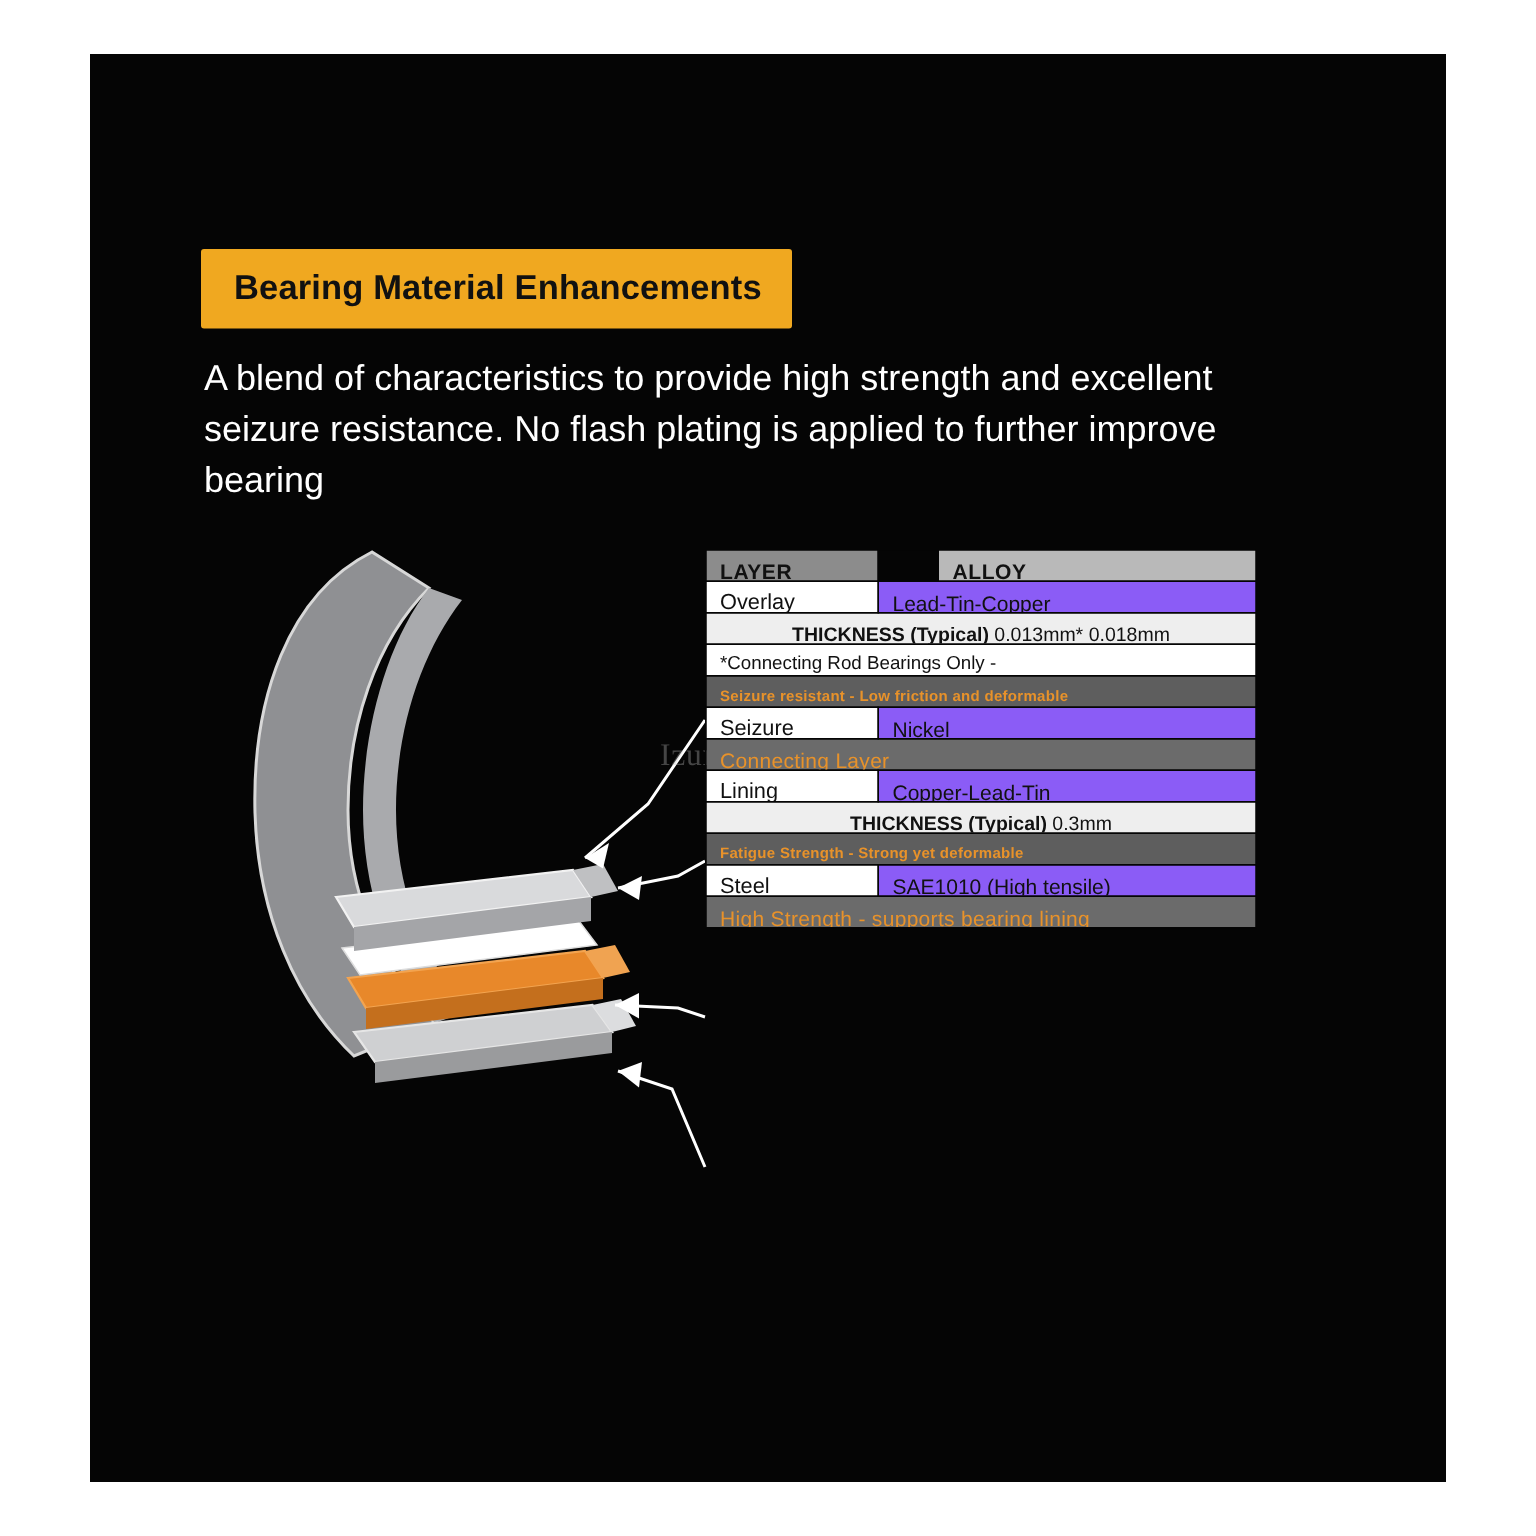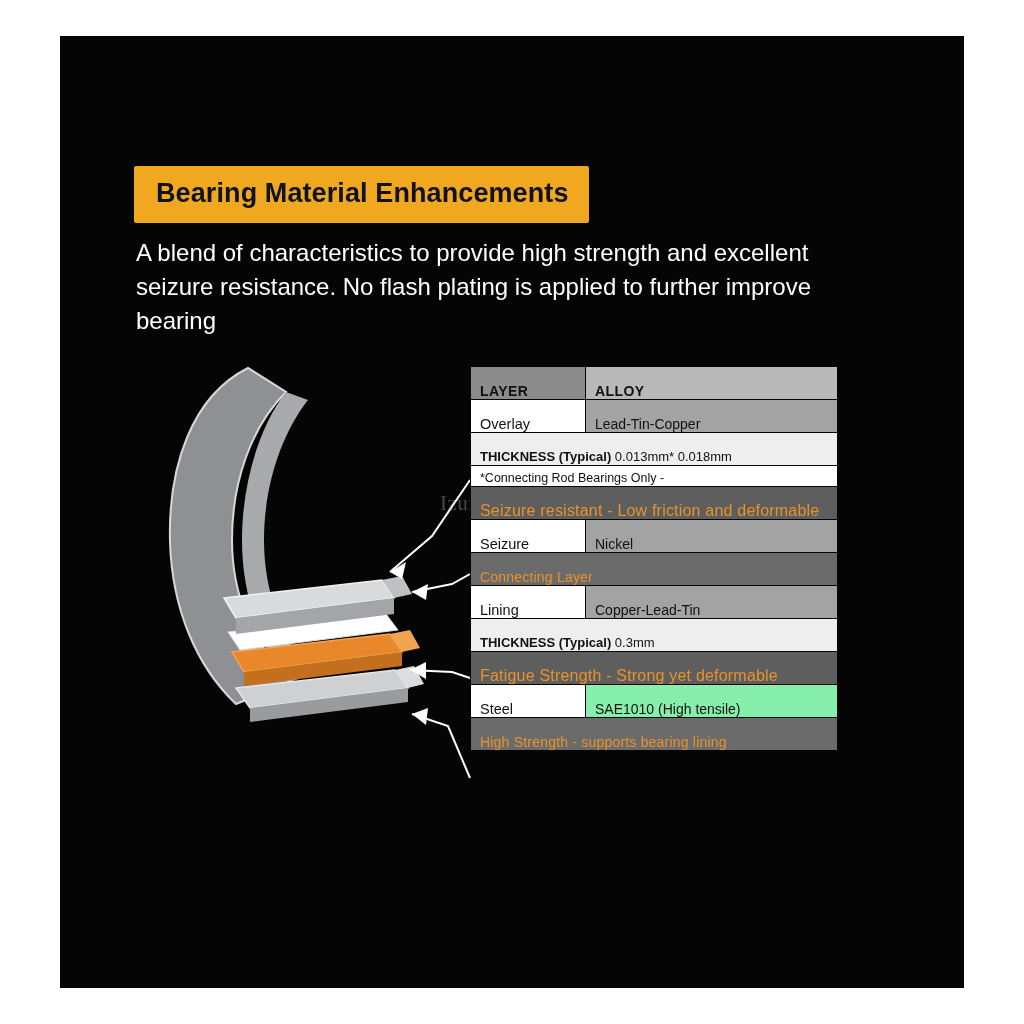--- a/index.html
+++ b/index.html
@@ -33,21 +33,21 @@
   
   #title-banner {
     position: absolute;
     left: 74px;
     top: 130px;
     background: #f0a820;
     padding: 12px 20px 14px 22px;
     border-radius: 2px;
   }
   #title-banner .title-text {
-    font-size: 27px;
+    font-size: 23px;
     font-weight: bold;
     color: #111111;
     letter-spacing: 0.1px;
     white-space: nowrap;
   }
   #subtitle {
     position: absolute;
     left: 76px;
     top: 200px;
     width: 730px;
@@ -96,76 +96,78 @@
     border-collapse: collapse;
     table-layout: fixed;
     font-size: 13.5px;
   }
   #layer-table td {
     padding: 0;
     vertical-align: middle;
     border: 1px solid #050505;
   }
   .cell {
-    padding: 16px 9px;
+    padding: 6px 9px;
     line-height: 16px;
     height: 20px;
     box-sizing: border-box;
     white-space: nowrap;
     overflow: hidden;
   }
   .c-head-dark {
     background: #8c8c8c;
     color: #111111;
     font-weight: bold;
     font-size: 14px;
     letter-spacing: 0.4px;
   }
   .c-head-light {
     background: #b9b9b9;
     color: #111111;
     font-weight: bold;
     font-size: 14px;
     letter-spacing: 0.4px;
+    margin-left: 40px;
   }
   .c-name {
     background: #ffffff;
     color: #111111;
     font-weight: normal;
     font-size: 14.5px;
   }
   .c-value-grey {
-    background: #a3a3a3;
+    background: #8b5cf6;
     color: #111111;
     font-size: 14px;
   }
   .c-value-light {
-    background: #86efac;
+    background: #8b5cf6;
     color: #111111;
     font-size: 14px;
   }
   .c-thick {
     background: #eeeeee;
     color: #111111;
     font-size: 13px;
+    text-align: center;
   }
   .c-thick b { font-weight: bold; }
   .c-note {
     background: #ffffff;
     color: #111111;
     font-size: 12.5px;
     line-height: 15px;
     white-space: normal;
     padding: 5px 9px 6px 9px;
   }
   .c-prop {
     background: #5e5e5e;
     color: #e8922a;
-    font-size: 16px;
-    font-weight: 400;
+    font-size: 10px;
+    font-weight: 700;
     letter-spacing: 0.2px;
   }
   .c-prop-alt {
     background: #6b6b6b;
     color: #e8922a;
     font-size: 14px;
     font-weight: 500;
     letter-spacing: 0.2px;
   }
 </style>

